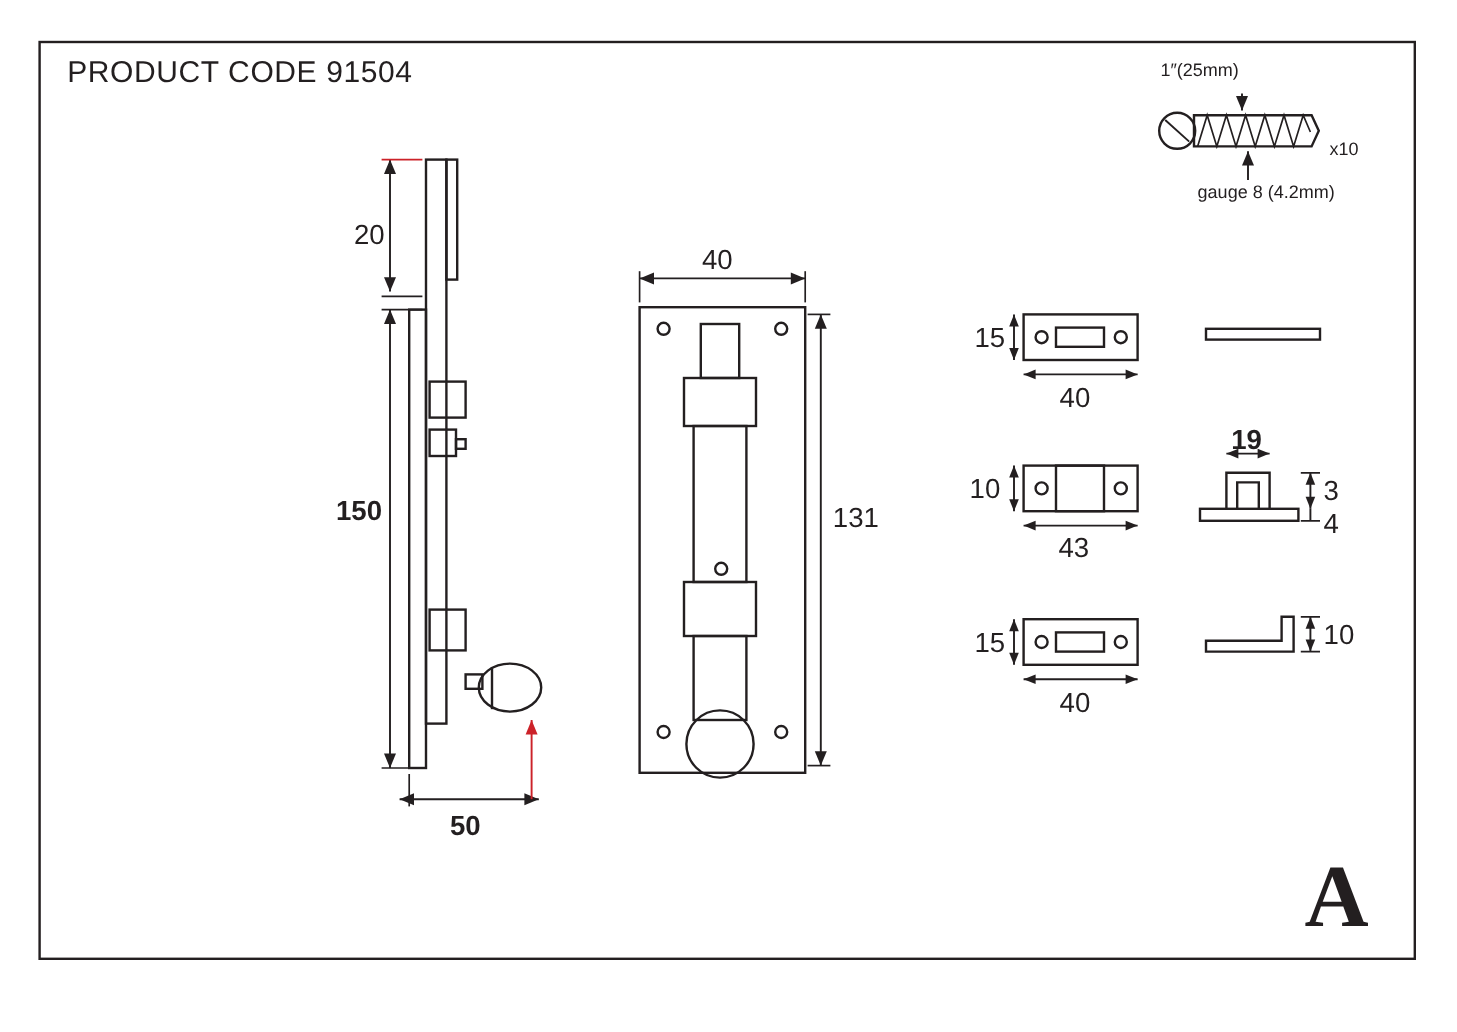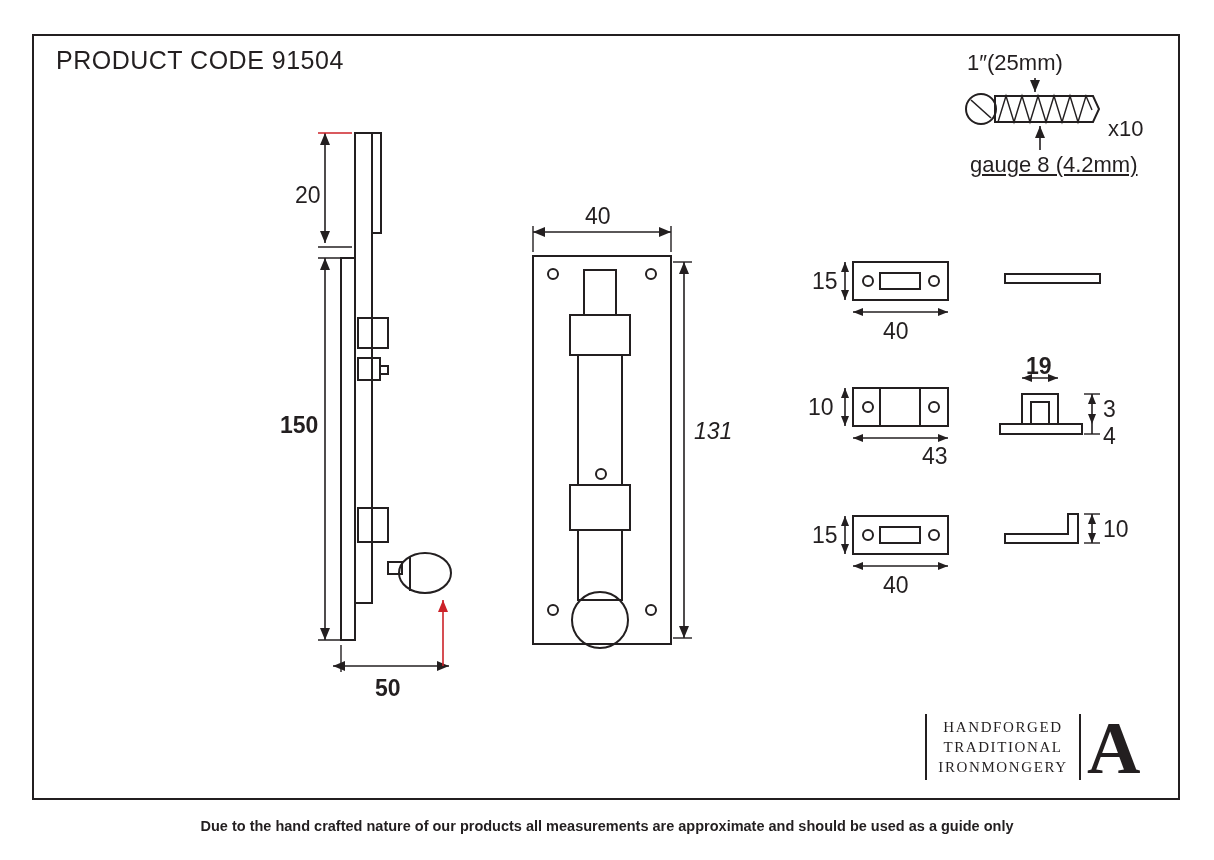--- a/index.html
+++ b/index.html
@@ -57,21 +57,21 @@
     pointer-events: none;
   }
   .dimtext {
     position: absolute;
     font-size: 23px;
     color: #231f20;
     white-space: nowrap;
   }
   .screwtext {
     position: absolute;
-    font-size: 22px;
+    font-size: 15px;
     color: #231f20;
     white-space: nowrap;
   }
   
   .logo {
     position: absolute;
     left: 925px;
     top: 712px;
     width: 220px;
     height: 72px;
@@ -260,42 +260,36 @@
       <path d="M1084 514 L1100 514" stroke-width="1.4"></path>
       <path d="M1084 543 L1100 543" stroke-width="1.4"></path>
     </g>
   </svg>
 
   <div class="dimtext" style="left:295px; top:182px;">20</div>
   <div class="dimtext" style="left:280px; top:412px;font-weight:bold;">150</div>
   <div class="dimtext" style="left:375px; top:675px;font-weight:bold;">50</div>
 
   <div class="dimtext" style="left:585px; top:203px;">40</div>
-  <div class="dimtext" style="left:694px; top:418px;font-style:italic;">131</div>
+  <div class="dimtext" style="left:694px; top:418px;">131</div>
 
   <div class="dimtext" style="left:812px; top:268px;">15</div>
   <div class="dimtext" style="left:883px; top:318px;">40</div>
 
   <div class="dimtext" style="left:808px; top:394px;">10</div>
-  <div class="dimtext" style="left:882px; top:443px;margin-left:40px;">43</div>
+  <div class="dimtext" style="left:882px; top:443px;">43</div>
   <div class="dimtext" style="left:1026px; top:353px;font-weight:bold;">19</div>
   <div class="dimtext" style="left:1103px; top:396px;">3</div>
   <div class="dimtext" style="left:1103px; top:423px;">4</div>
 
   <div class="dimtext" style="left:812px; top:522px;">15</div>
   <div class="dimtext" style="left:883px; top:572px;">40</div>
   <div class="dimtext" style="left:1103px; top:516px;">10</div>
 
   <div class="screwtext" style="left:967px; top:50px;">1″(25mm)</div>
   <div class="screwtext" style="left:1108px; top:88px;margin-top:28px;">x10</div>
-  <div class="screwtext" style="left:970px; top:152px;text-decoration:underline;">gauge 8 (4.2mm)</div>
+  <div class="screwtext" style="left:998px; top:152px;">gauge 8 (4.2mm)</div>
 
   <div class="logo">
-    <div class="logo-text">
-      <div>HANDFORGED</div>
-      <div>TRADITIONAL</div>
-      <div>IRONMONGERY</div>
-    </div>
     <div class="logo-a">A</div>
   </div>
 
-  <div class="footnote">Due to the hand crafted nature of our products all measurements are approximate and should be used as a guide only</div>
 </div>
 
 </body></html>

